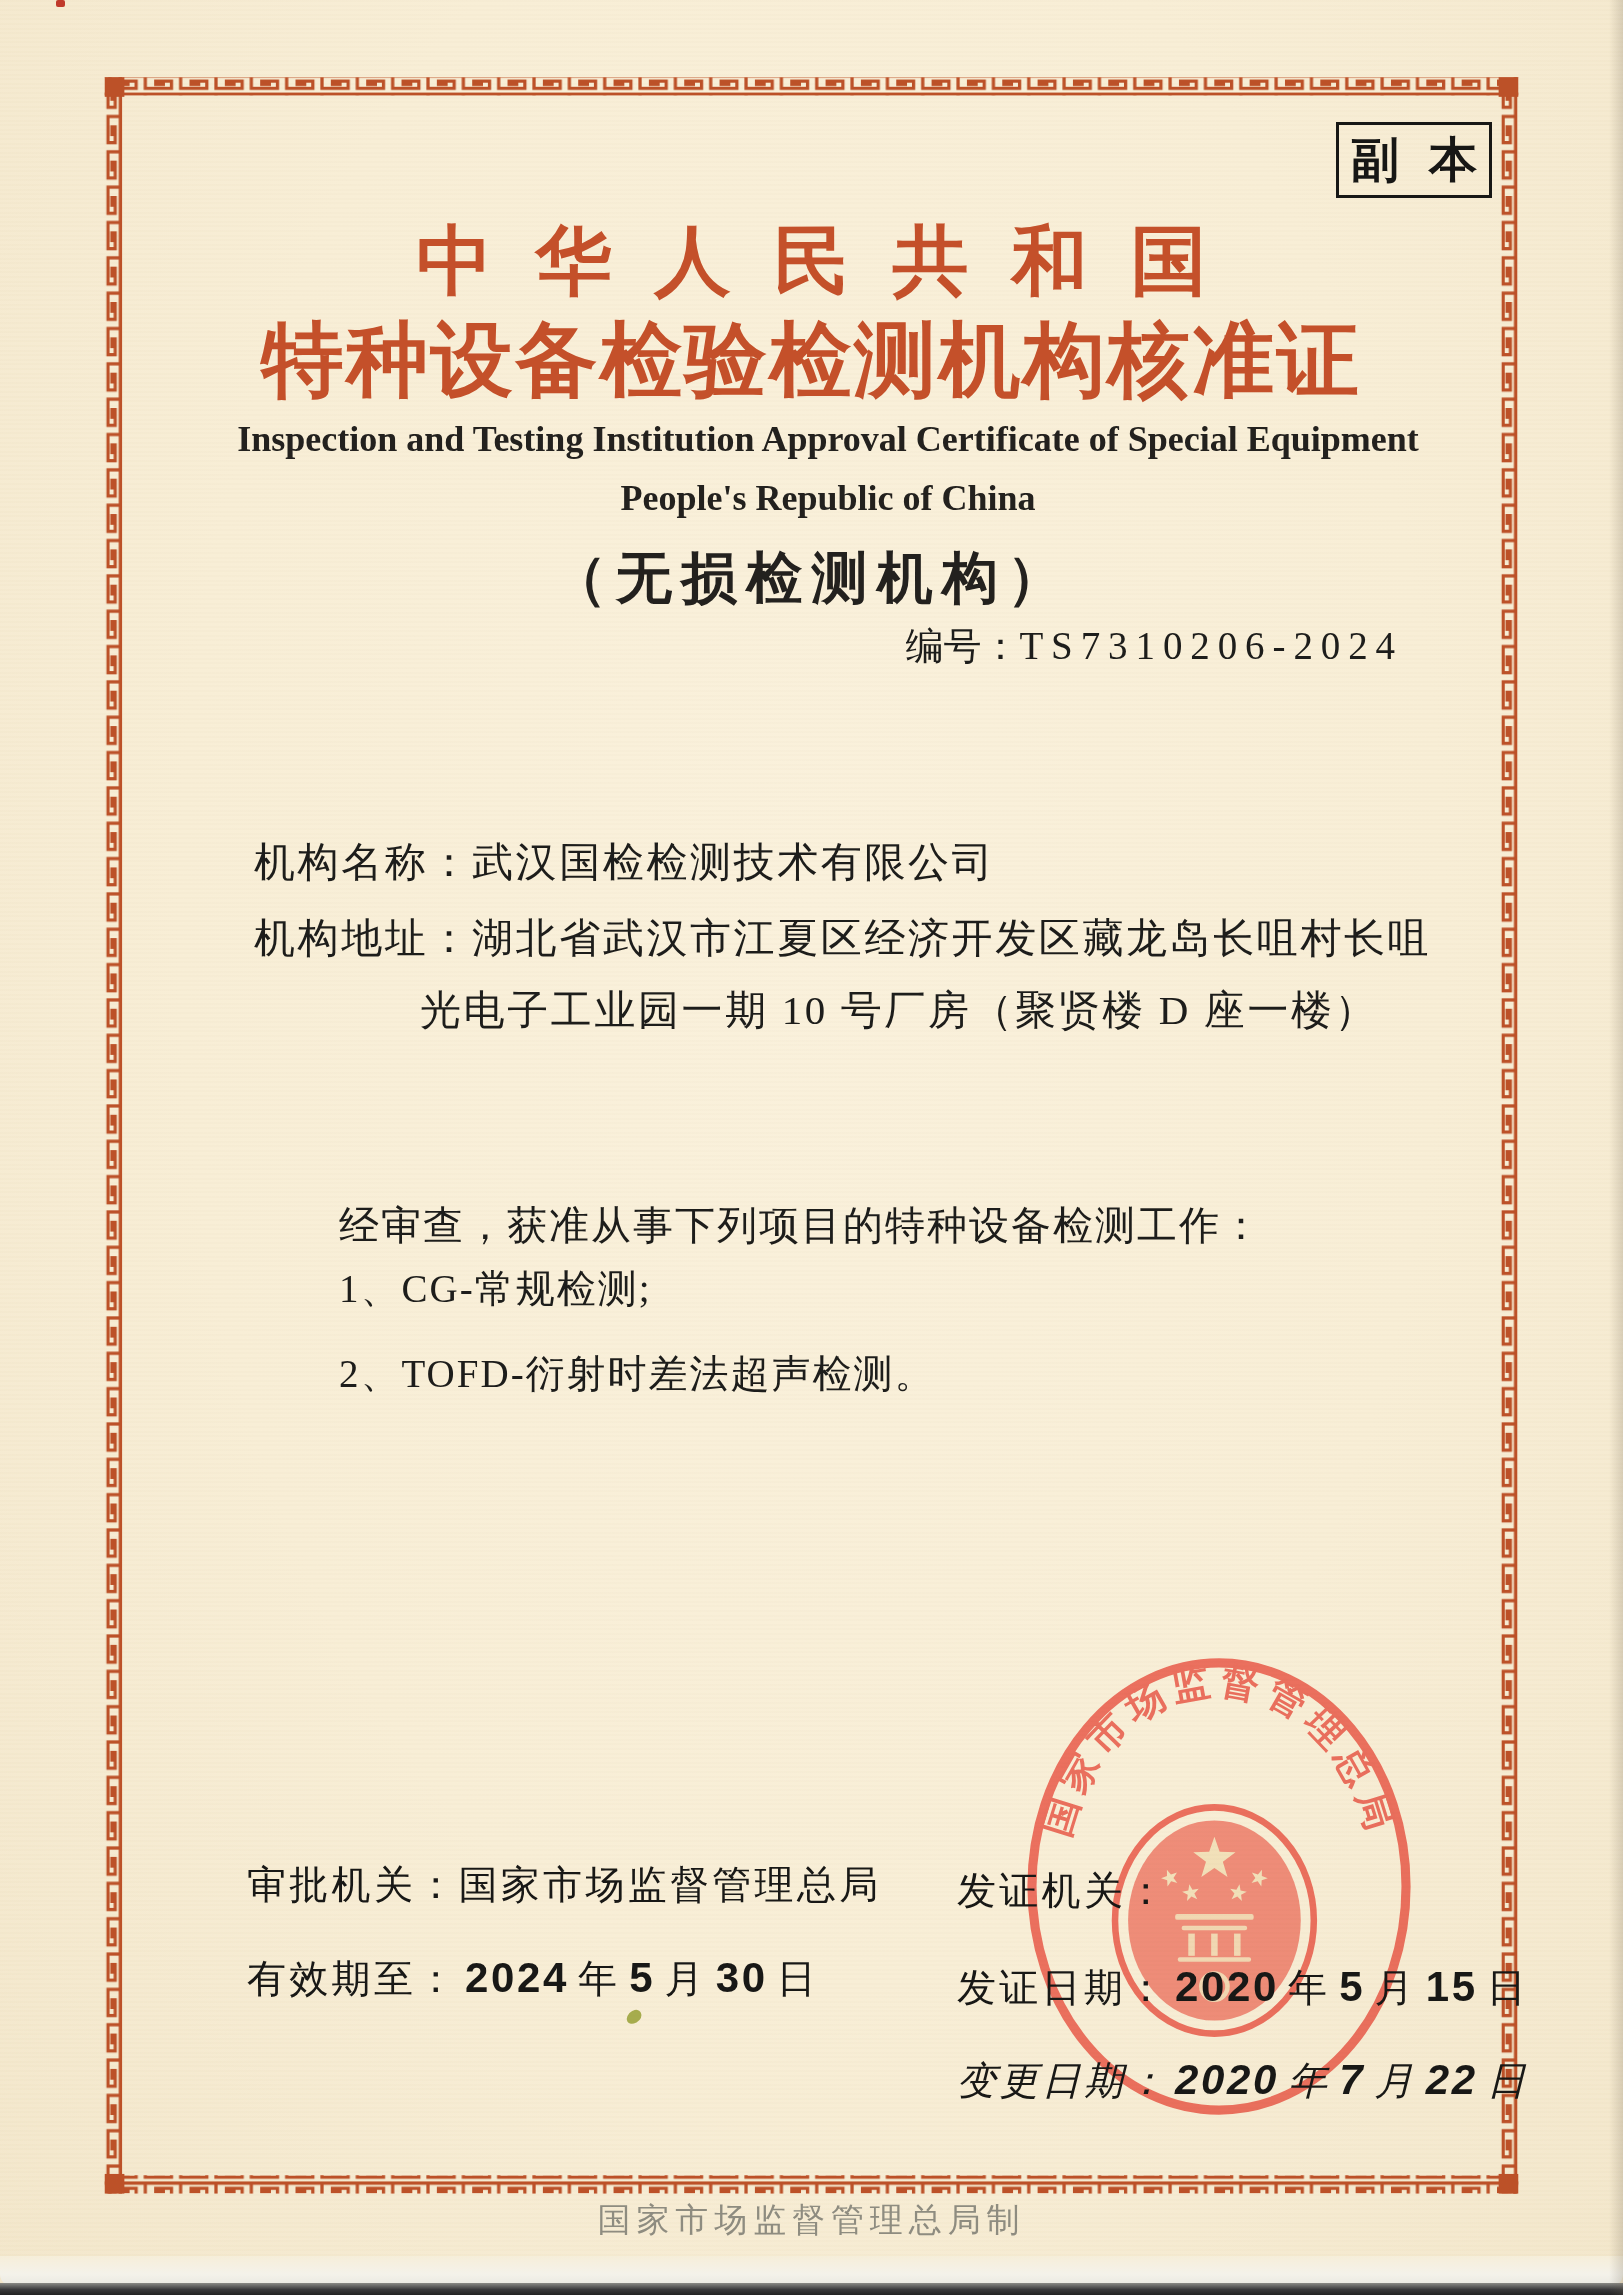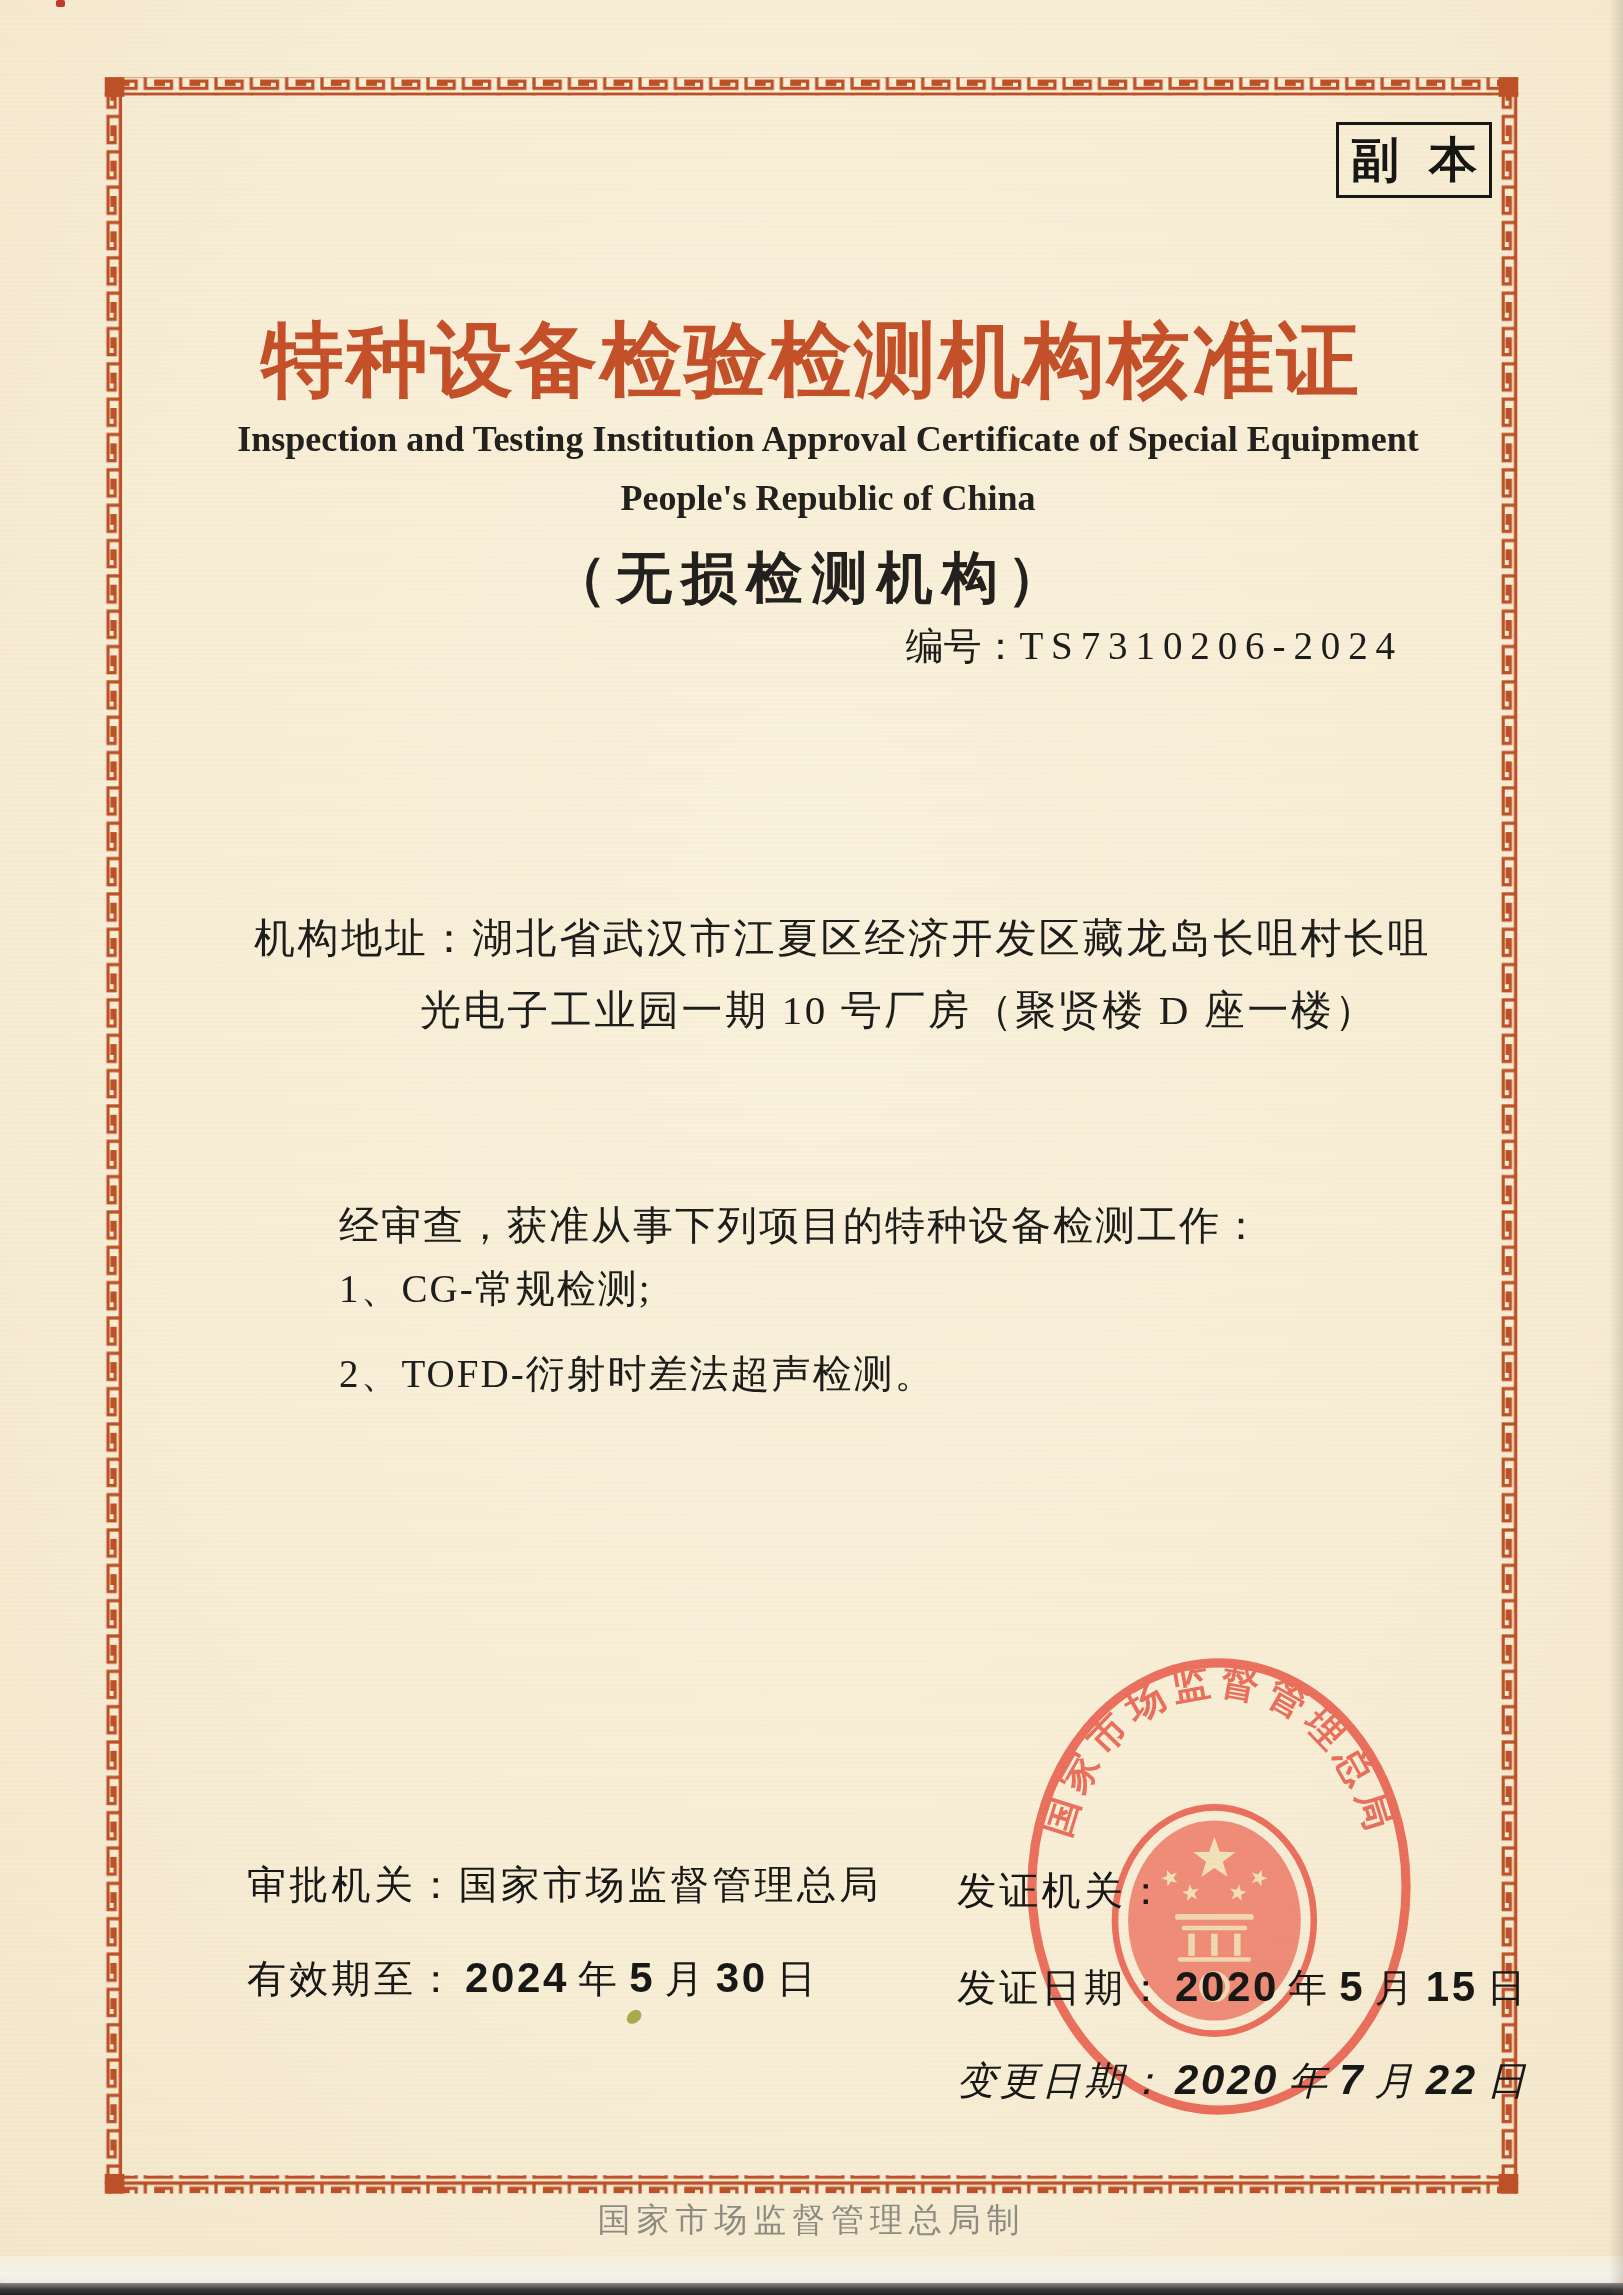--- a/index.html
+++ b/index.html
@@ -146,29 +146,33 @@
           </g>
         </g>
       </g>
     </svg>
   </div>
 
   <div class="abs z-text copy-box">
     <span>副本</span>
   </div>
 
+  <div class="abs z-text title-cn1">中华人民共和国</div>
   <div class="abs z-text title-cn2">特种设备检验检测机构核准证</div>
   <div class="abs z-text title-en title-en1">Inspection and Testing Institution Approval Certificate of Special Equipment</div>
   <div class="abs z-text title-en title-en2">People's Republic of China</div>
   <div class="abs z-text inst-type">（无损检测机构）</div>
 
   <div class="abs z-text cert-no">
     <span>编号：</span><span class="val">TS7310206-2024</span>
   </div>
 
+  <div class="abs z-text field f-name">
+    <span>机构名称：</span><span>武汉国检检测技术有限公司</span>
+  </div>
   <div class="abs z-text field f-addr1">
     <span>机构地址：</span><span>湖北省武汉市江夏区经济开发区藏龙岛长咀村长咀</span>
   </div>
   <div class="abs z-text field f-addr2">光电子工业园一期 10 号厂房（聚贤楼 D 座一楼）</div>
 
   <div class="abs z-text intro">经审查，获准从事下列项目的特种设备检测工作：</div>
   <div class="abs z-text item1">1、CG-常规检测;</div>
   <div class="abs z-text item2">2、TOFD-衍射时差法超声检测。</div>
 
   <div class="abs z-text foot-line fl-approve">

